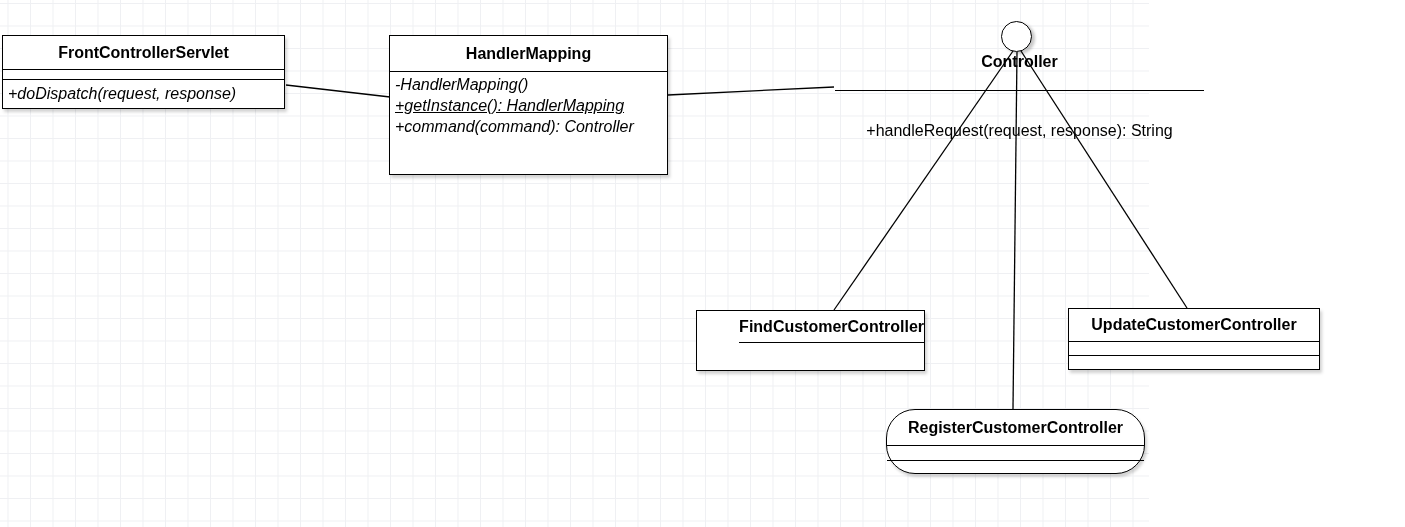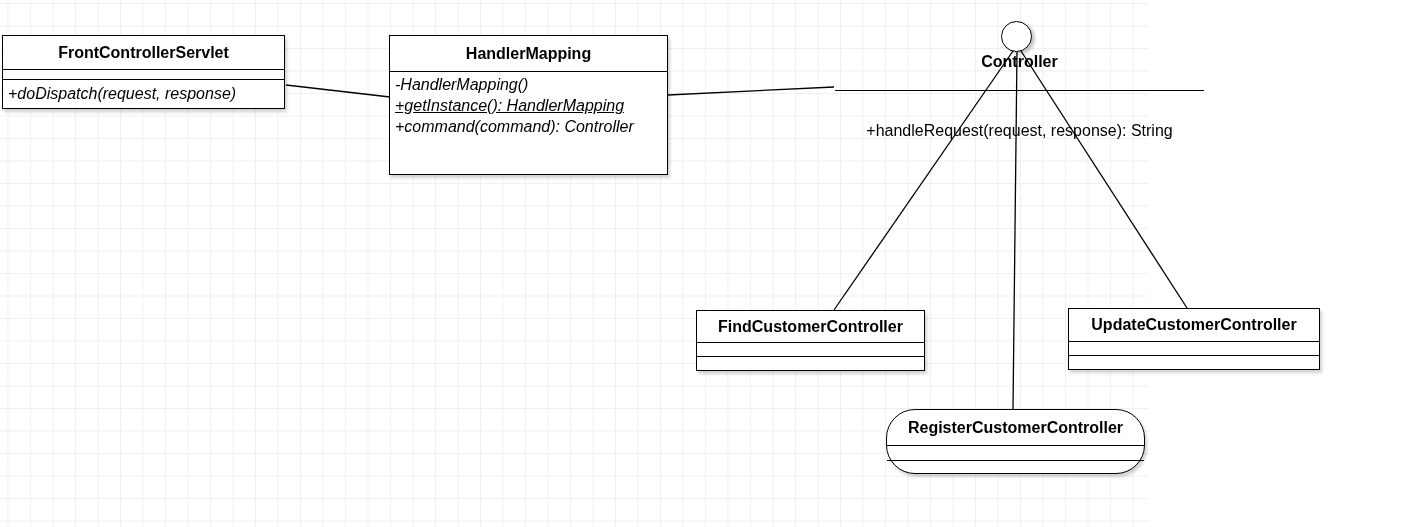--- a/index.html
+++ b/index.html
@@ -127,21 +127,21 @@
       <div>-HandlerMapping()</div>
       <div class="static-member">+getInstance(): HandlerMapping</div>
       <div>+command(command): Controller</div>
     </div>
   </div>
 
   <div class="lollipop-circle"></div>
   <div class="iface-name">Controller</div>
   <div class="iface-method">+handleRequest(request, response): String</div>
 
-  <div class="uml-class" style="left:696px; top:310px; width:229px; height:61px;">
+  <div class="uml-class" style="left:696px; top:310px; width:229px; height:61px;align-items:flex-end;">
     <div class="uml-title" style="height:32px;">FindCustomerController</div>
     <div class="uml-section" style="height:14px;"></div>
     <div class="uml-section last"></div>
   </div>
 
   <div class="uml-class" style="left:1068px; top:308px; width:252px; height:62px;">
     <div class="uml-title" style="height:33px;">UpdateCustomerController</div>
     <div class="uml-section" style="height:14px;"></div>
     <div class="uml-section last"></div>
   </div>

